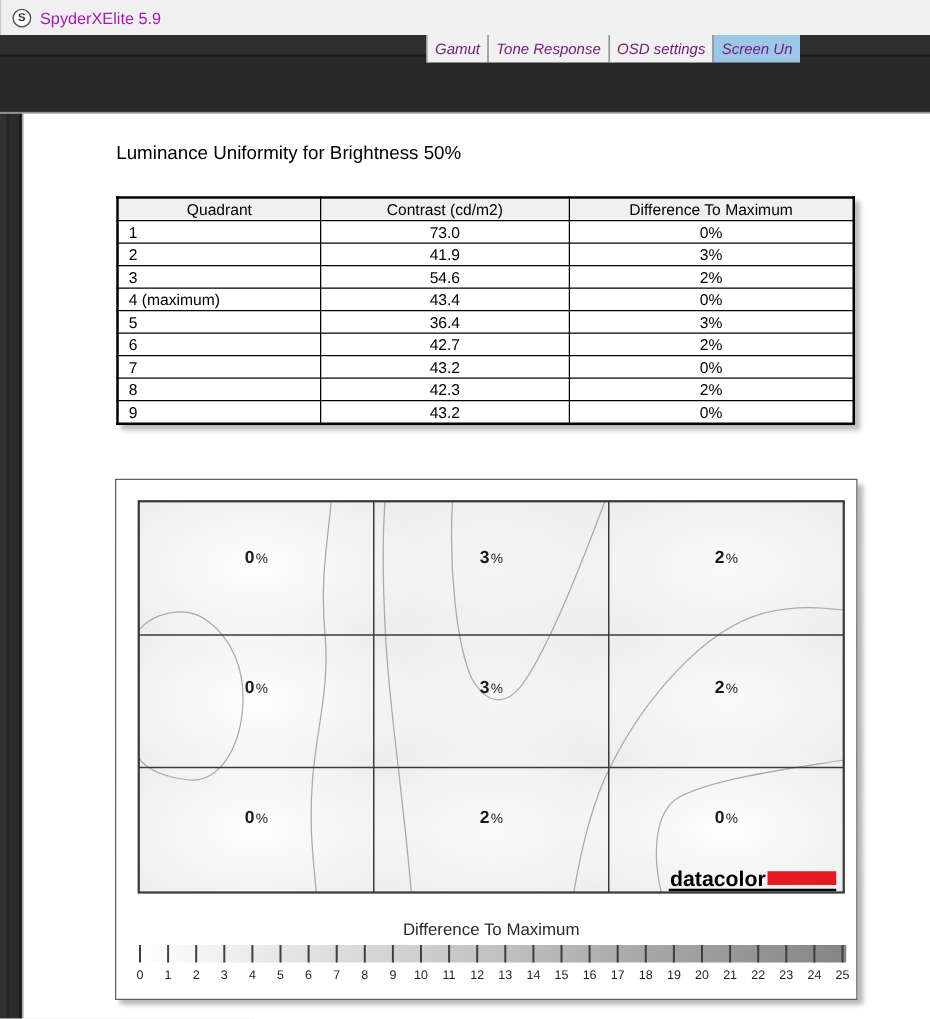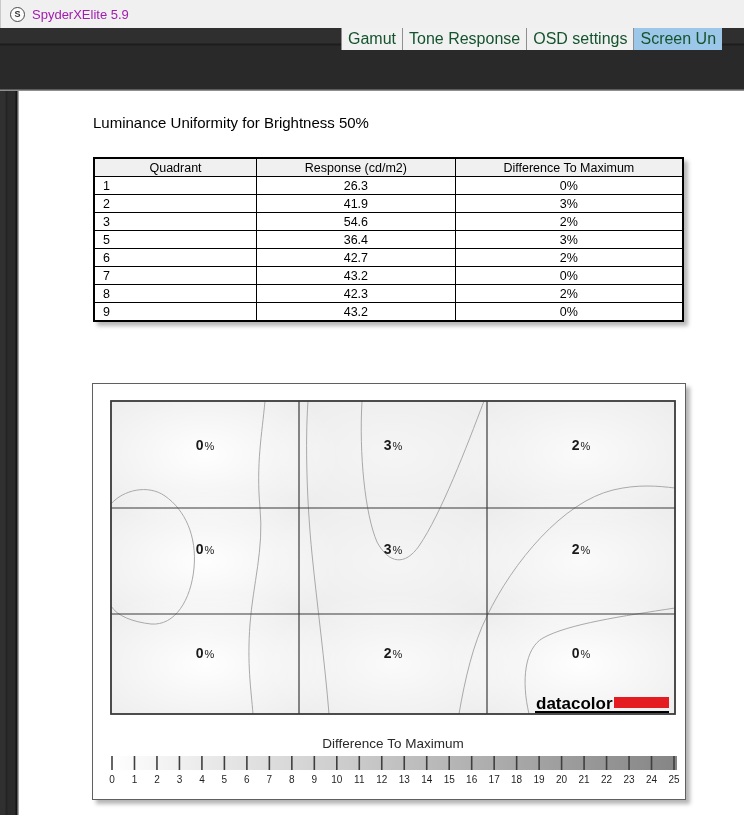--- a/index.html
+++ b/index.html
@@ -22,22 +22,22 @@
   .app-title{margin-left:7px;font-size:13px;color:#a21caf;}
   
   .band{
     position:absolute;left:0;top:28px;width:744px;height:63px;
     background:linear-gradient(#2f2f2f 0px,#2f2f2f 15px,#1d1d1d 16px,#1d1d1d 17px,#292929 18px,#292929 61px,#8f8f8f 62px,#8f8f8f 63px);
   }
   .tabstrip{
     position:absolute;left:341px;top:0;height:22px;display:flex;white-space:nowrap;
   }
   .tab{
-    height:22px;line-height:22px;padding:0 6px;font-size:16px;color:#14532d;
-    background:#f1f1f1;border-left:1px solid #8f8f8f;box-sizing:border-box;cursor:default;
+    height:22px;line-height:22px;padding:0 6px;font-size:12px;color:#701a75;
+    background:#f1f1f1;border-left:1px solid #8f8f8f;box-sizing:border-box;cursor:default;font-style:italic;
   }
   .tab:first-child{border-left:1px solid #8f8f8f;}
   .tab.selected{background:#9cc7e9;}
   
   .sidestrip{
     position:absolute;left:0;top:91px;width:19px;height:724px;
     background:linear-gradient(to right,#303030 0px,#303030 5px,#242424 6px,#242424 7px,#2b2b2b 8px,#2b2b2b 15px,#141414 16px,#141414 17px,#a5a5a5 18px,#a5a5a5 19px);
   }
   
   .content{position:absolute;left:19px;top:91px;width:725px;height:724px;background:#fff;text-decoration:underline;}
@@ -94,37 +94,42 @@
 
     <table class="lum-table">
       <colgroup>
           <col style="width:162px">
           <col style="width:198px">
           <col style="width:227px">
         </colgroup>
       <tbody>
           <tr>
         <th>Quadrant</th>
-        <th>Response (cd/m2)</th>
+        <th>Contrast (cd/m2)</th>
         <th>Difference To Maximum</th>
       </tr>
       <tr>
         <td class="qcol">1</td>
-        <td>26.3</td>
+        <td>73.0</td>
         <td>0%</td>
       </tr>
       <tr>
         <td class="qcol">2</td>
         <td>41.9</td>
         <td>3%</td>
       </tr>
       <tr>
         <td class="qcol">3</td>
         <td>54.6</td>
         <td>2%</td>
+      </tr>
+      <tr>
+        <td class="qcol">4 (maximum)</td>
+        <td>43.4</td>
+        <td>0%</td>
       </tr>
       <tr>
         <td class="qcol">5</td>
         <td>36.4</td>
         <td>3%</td>
       </tr>
       <tr>
         <td class="qcol">6</td>
         <td>42.7</td>
         <td>2%</td>

